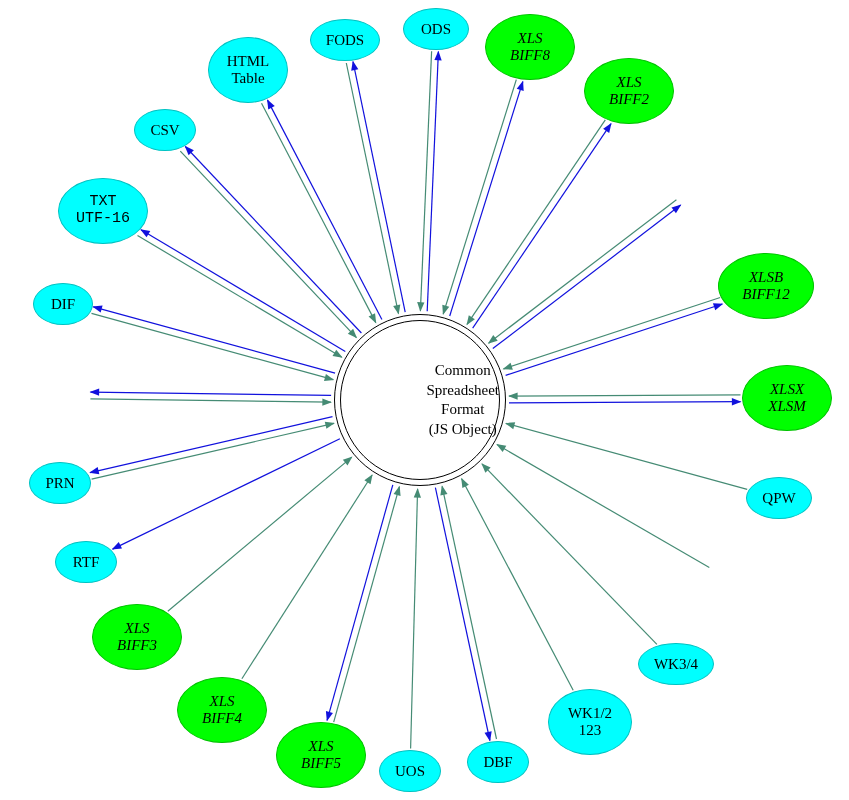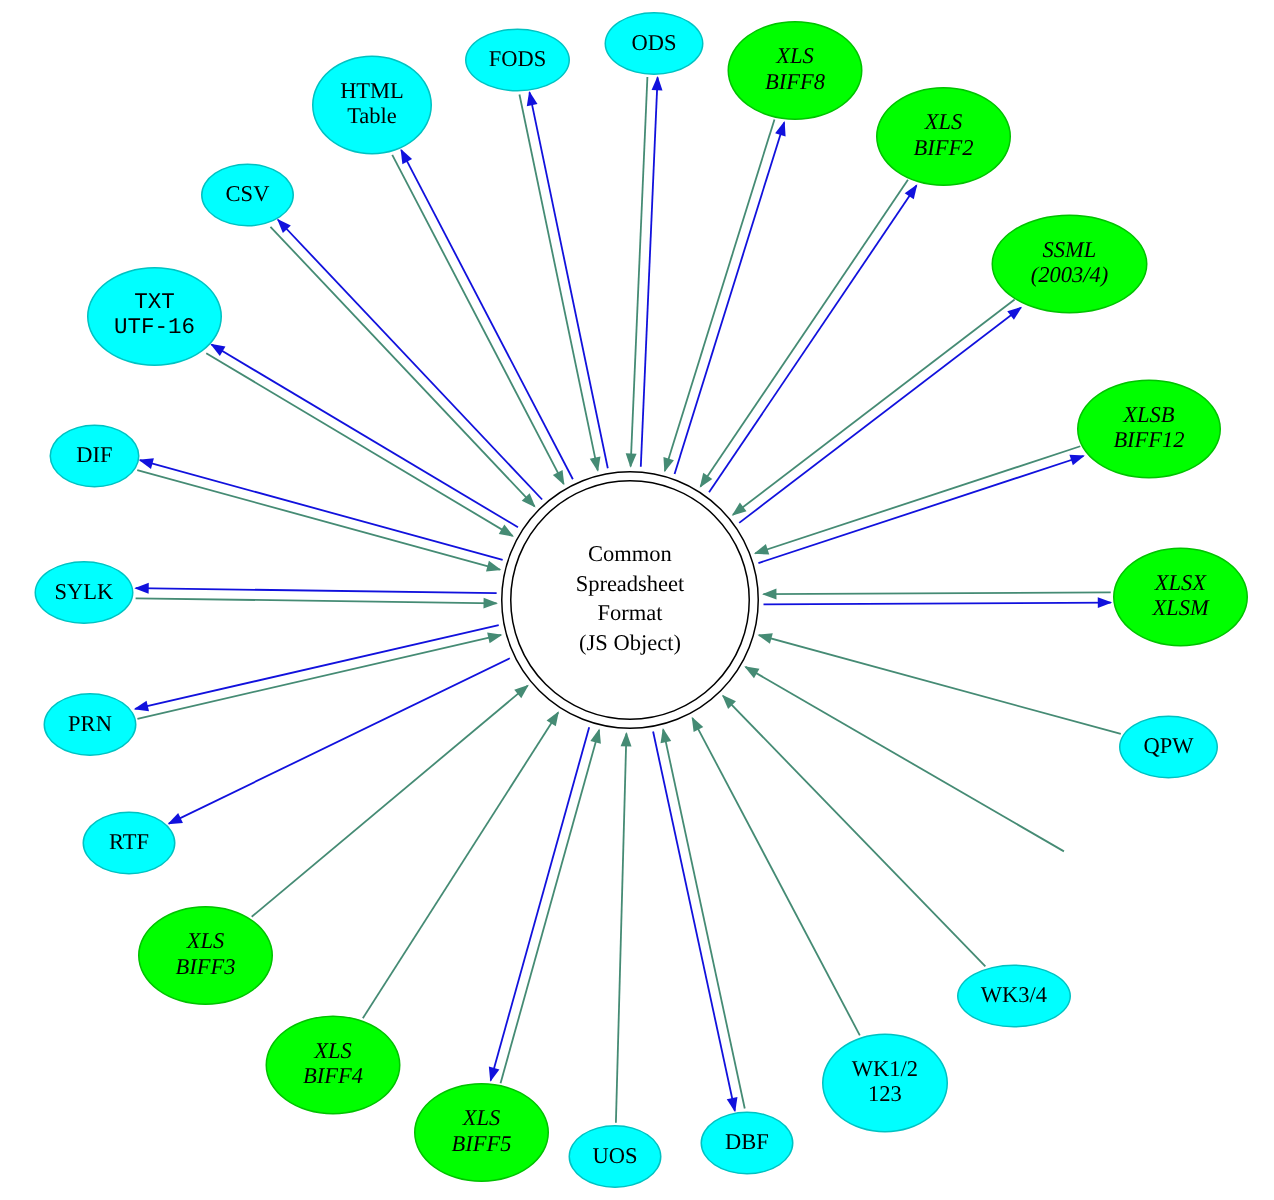--- a/index.html
+++ b/index.html
@@ -20,21 +20,21 @@
   .node.cyan  { background: var(--cyan-fill, #00ffff);  border: 1px solid var(--cyan-border, #00c2c2); }
   .node.green { background: var(--green-fill, #00ff00); border: 1px solid var(--green-border, #00c200); font-style: italic; }
   .nlabel { white-space: pre-line; }
   .center-outer {
     position: absolute; border-radius: 50%;
     border: 1px solid #000; background: #fff;
   }
   .center-inner {
     position: absolute; inset: 5px; border-radius: 50%;
     border: 1px solid #000;
-    display: flex; align-items: center; justify-content: center;
+    display: flex; align-items: center; justify-content: flex-end;
     text-align: center; font-size: 15px; line-height: 1.3;
   }
 </style>
 </head>
 <body>
 
 <div class="stage">
   <svg id="edges" width="849" height="800" viewBox="0 0 849 800">
       <defs>
         <marker id="arr-read" viewBox="0 0 10 10" refX="9" refY="5" markerWidth="10" markerHeight="8" orient="auto">
@@ -88,24 +88,20 @@
         <div class="nlabel">ODS</div>
       </div>
       <div class="node green" style="left: 485px; top: 14px; width: 90px; height: 66px;">
         <div class="nlabel">XLS
 BIFF8</div>
       </div>
       <div class="node green" style="left: 584px; top: 58px; width: 90px; height: 66px;">
         <div class="nlabel">XLS
 BIFF2</div>
       </div>
-      <div class="node green" style="left: 661px; top: 143px; width: 104px; height: 66px;">
-        <div class="nlabel">SSML
-(2003/4)</div>
-      </div>
       <div class="node green" style="left: 718px; top: 253px; width: 96px; height: 66px;">
         <div class="nlabel">XLSB
 BIFF12</div>
       </div>
       <div class="node cyan" style="left: 746px; top: 477px; width: 66px; height: 42px;">
         <div class="nlabel">QPW</div>
       </div>
       <div class="node green" style="left: 742px; top: 365px; width: 90px; height: 66px;">
         <div class="nlabel">XLSX
 XLSM</div>
@@ -134,23 +130,20 @@
       <div class="node green" style="left: 92px; top: 604px; width: 90px; height: 66px;">
         <div class="nlabel">XLS
 BIFF3</div>
       </div>
       <div class="node cyan" style="left: 55px; top: 541px; width: 62px; height: 42px;">
         <div class="nlabel">RTF</div>
       </div>
       <div class="node cyan" style="left: 29px; top: 462px; width: 62px; height: 42px;">
         <div class="nlabel">PRN</div>
       </div>
-      <div class="node cyan" style="left: 23px; top: 374px; width: 66px; height: 42px;">
-        <div class="nlabel">SYLK</div>
-      </div>
       <div class="node cyan" style="left: 33px; top: 283px; width: 60px; height: 42px;">
         <div class="nlabel">DIF</div>
       </div>
       <div class="node cyan" style="left: 58px; top: 178px; width: 90px; height: 66px; font-family: Liberation Mono, monospace;">
         <div class="nlabel">TXT
 UTF-16</div>
       </div>
       <div class="node cyan" style="left: 134px; top: 109px; width: 62px; height: 42px;">
         <div class="nlabel">CSV</div>
       </div>

